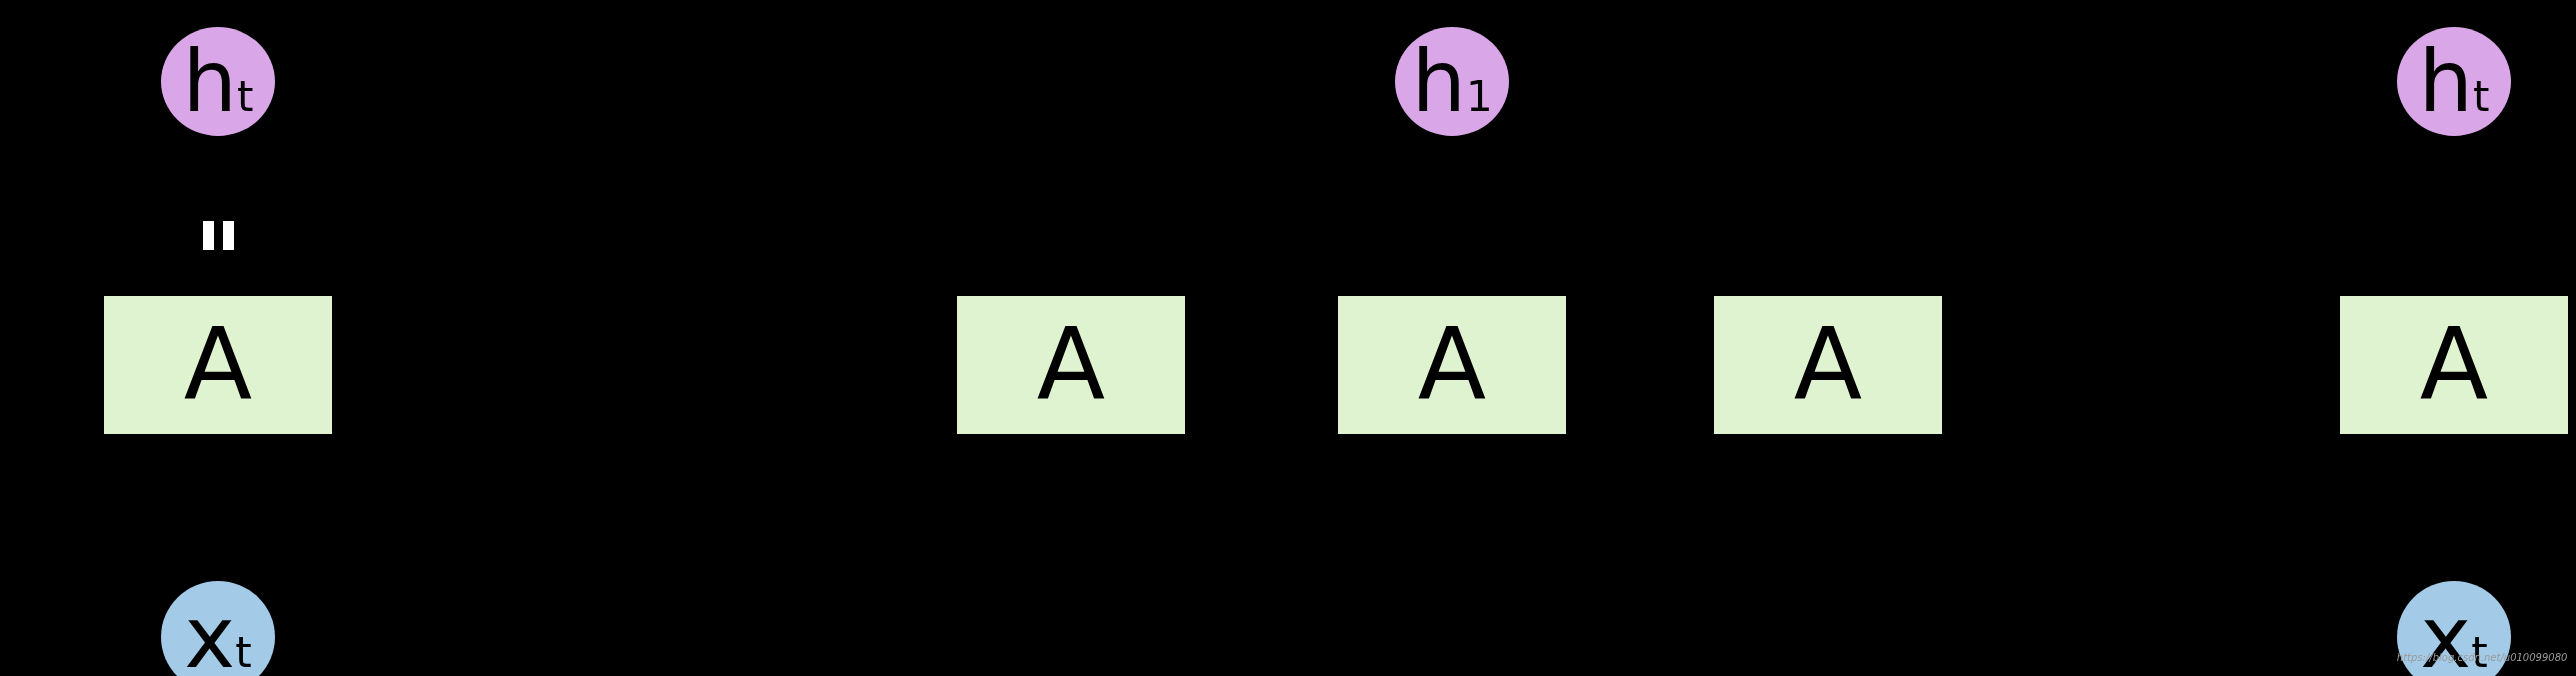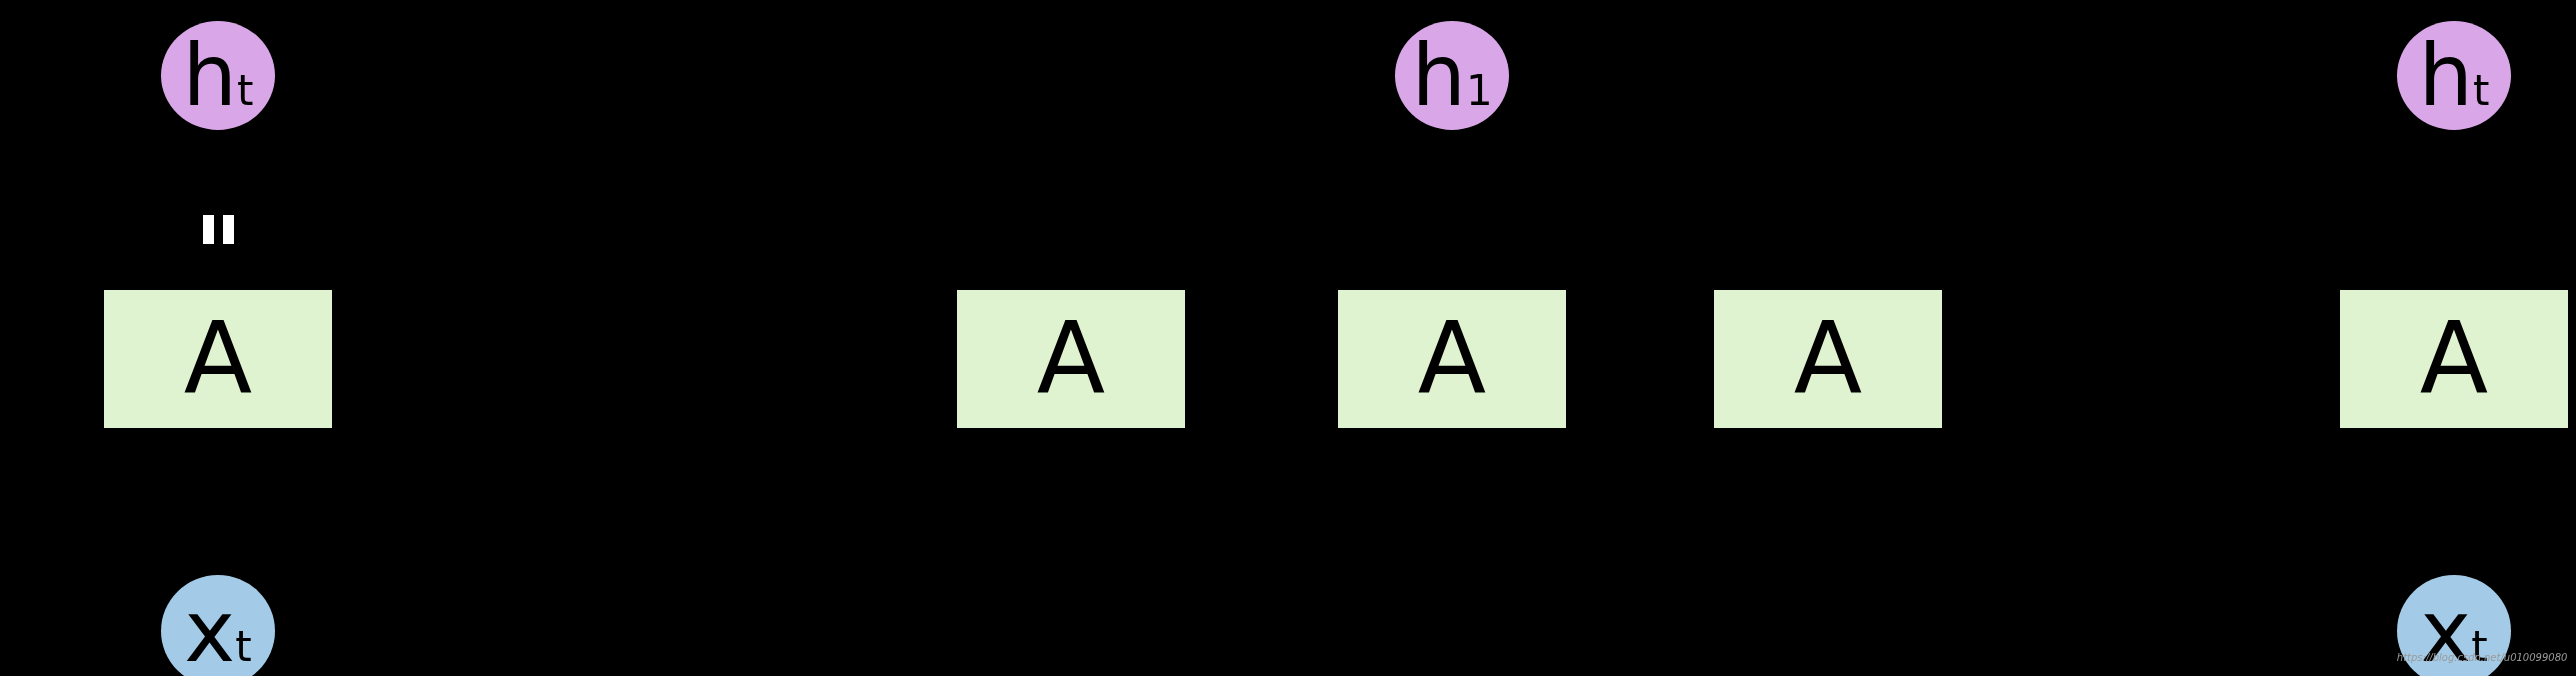--- a/index.html
+++ b/index.html
@@ -10,21 +10,21 @@
   #canvas {
     position: relative;
     width: 2576px;
     height: 677px;
     background: var(--background, #000);
     overflow: hidden;
     font-family: "DejaVu Sans", "Liberation Sans", sans-serif;
   }
   .cell {
     position: absolute;
-    top: 12px;
+    top: 18px;
     width: 228px;
     height: 493px;
   }
   .node {
     position: absolute;
     left: 57px;
     width: 114px;
     display: flex;
     align-items: center;
     justify-content: center;

